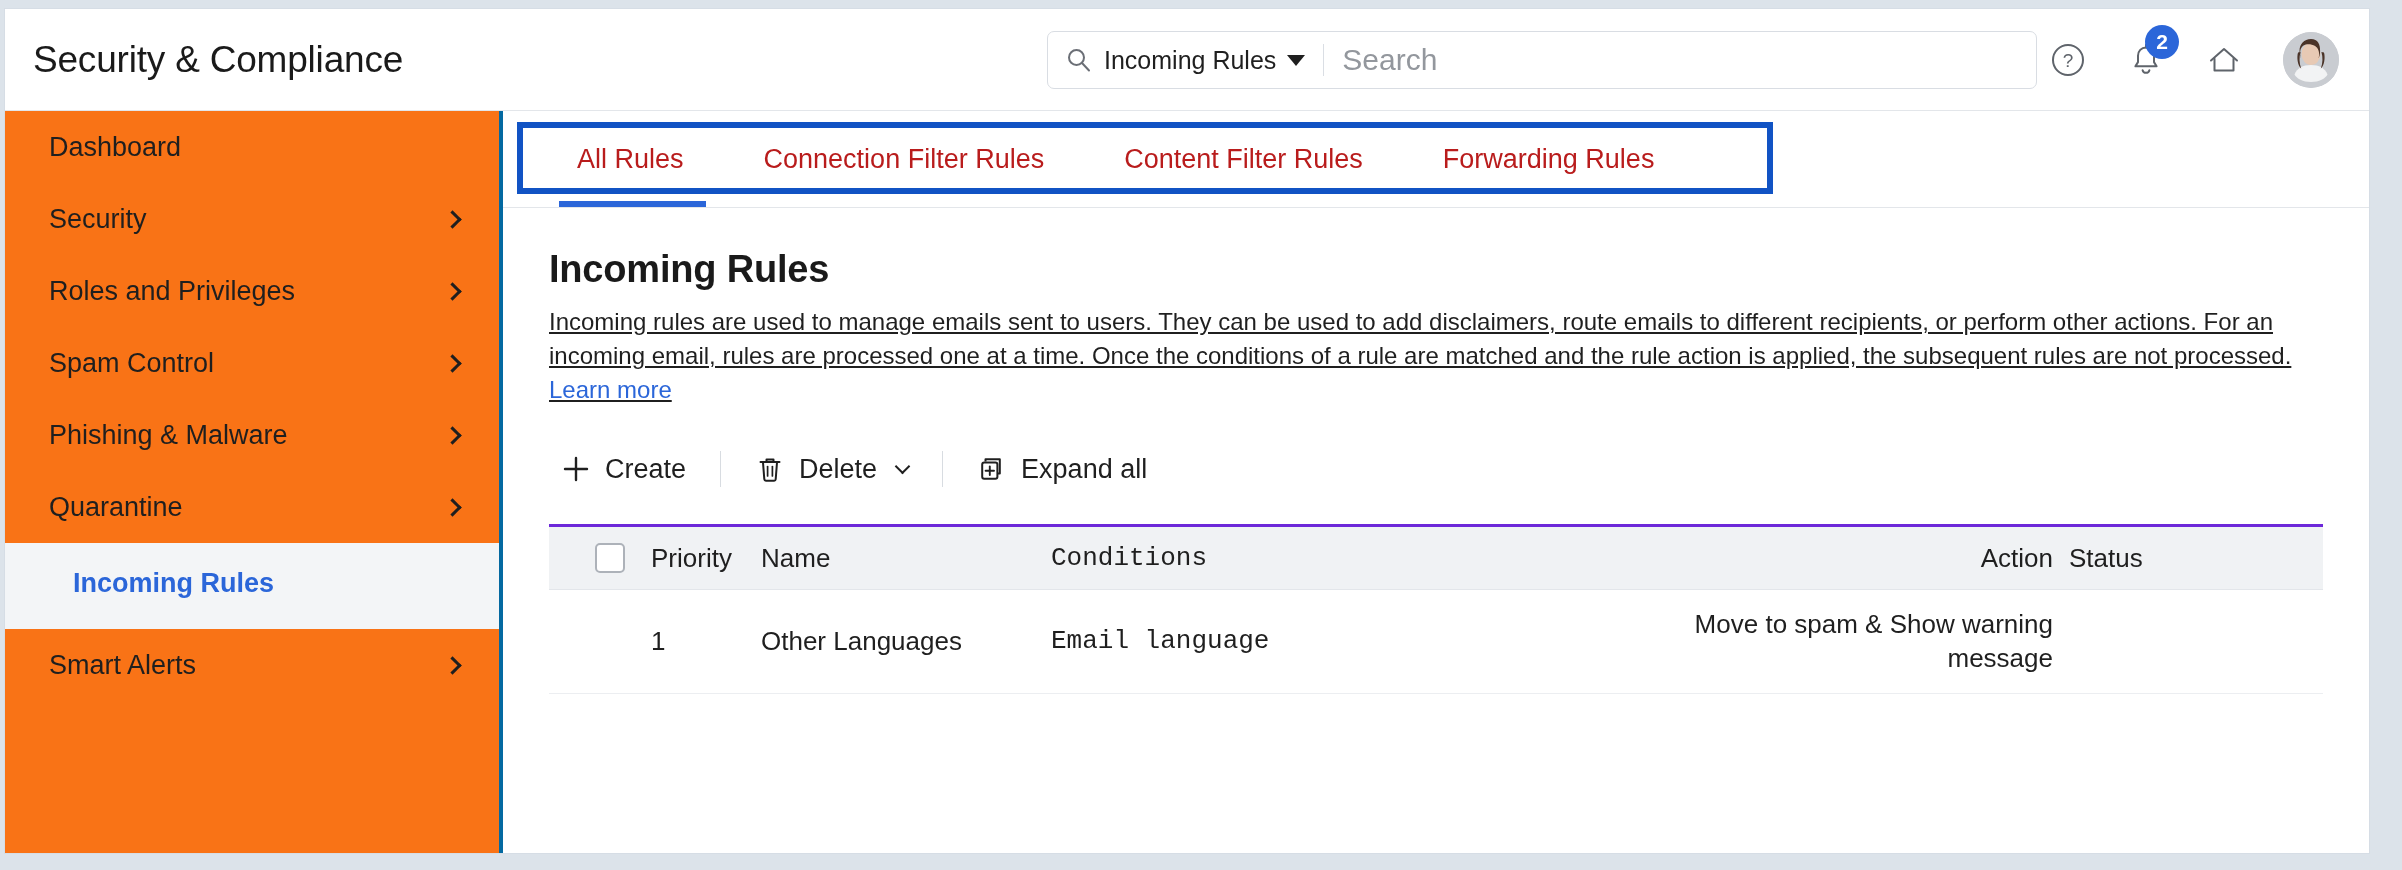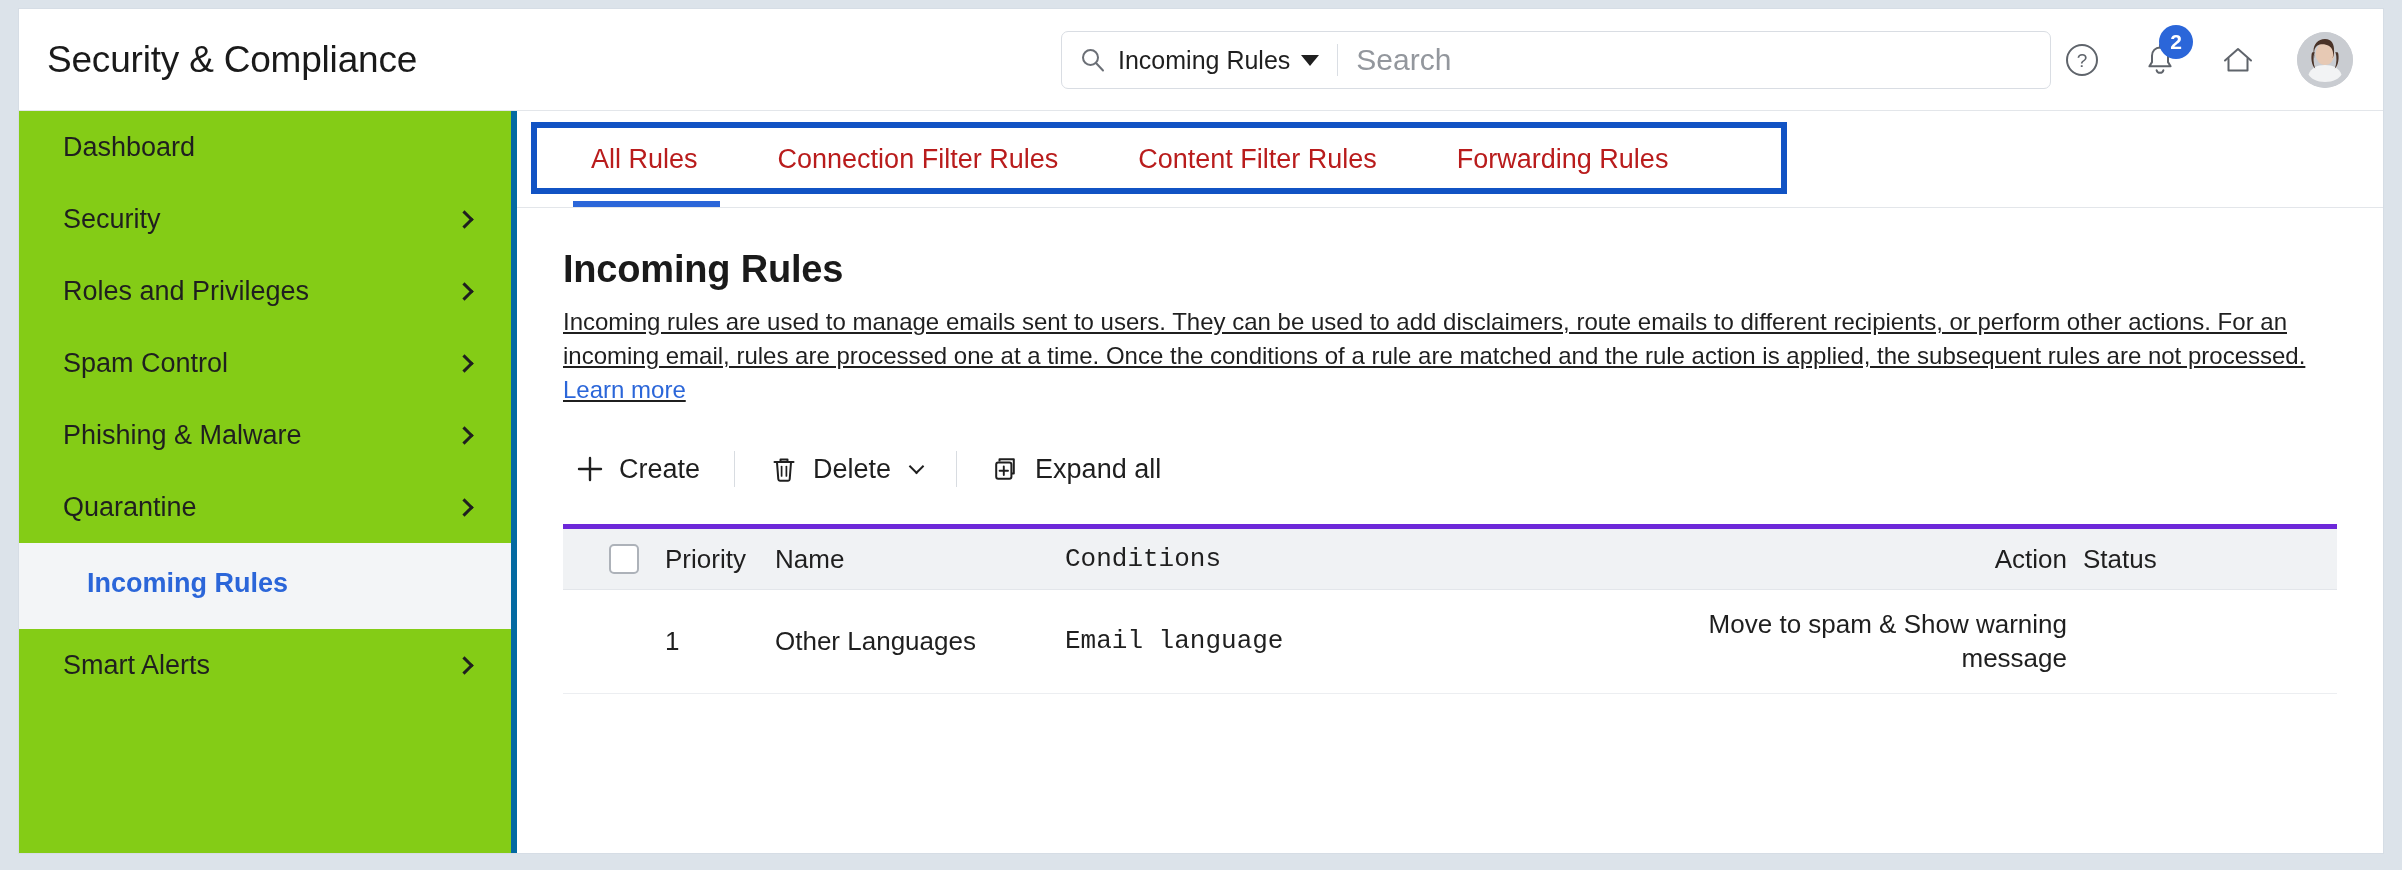--- a/index.html
+++ b/index.html
@@ -4,21 +4,21 @@
 <style>
   * { box-sizing: border-box; margin: 0; padding: 0; }
   html, body {
     width: 2402px; height: 870px;
     background: #dce3ea;
     font-family: "Liberation Sans", sans-serif;
     overflow: hidden;
   }
   .app-window {
     position: absolute;
-    left: 18px; top: 8px;
+    left: 4px; top: 8px;
     width: 2366px; height: 846px;
     background: #ffffff;
     border: 1px solid #d6dde5;
     overflow: hidden;
     display: flex;
     flex-direction: column;
   }
 
   
   .top-header {
@@ -109,22 +109,22 @@
     flex: 0 0 auto;
   }
 
   
   .body-row { flex: 1 1 auto; display: flex; min-height: 0; }
 
   
   .sidebar {
     width: 498px;
     min-width: 498px;
-    background: #84cc16;
-    border-right: 6px solid #0369a1;
+    background: #f97316;
+    border-right: 4px solid #0369a1;
     overflow: hidden;
   }
   .nav-item {
     height: 72px;
     display: flex; align-items: center;
     padding: 0 30px 0 44px;
     font-size: 27px;
     color: #1f1f1f;
     cursor: pointer;
     justify-content: space-between;
@@ -250,21 +250,21 @@
   
   .table { margin-top: 26px; width: 100%; }
   .trow {
     display: flex;
     align-items: center;
     padding-left: 46px;
   }
   .thead {
     background: #f0f2f4;
     height: 66px;
-    border-top: 5px solid #6d28d9;
+    border-top: 3px solid #6d28d9;
     border-bottom: 1px solid #e3e6ea;
     font-size: 26px;
     color: #1f1f1f;
     margin-top: 27px;
   }
   .tbody-row {
     height: 104px;
     border-bottom: 1px solid #eceef1;
     font-size: 26px;
     color: #1f1f1f;

